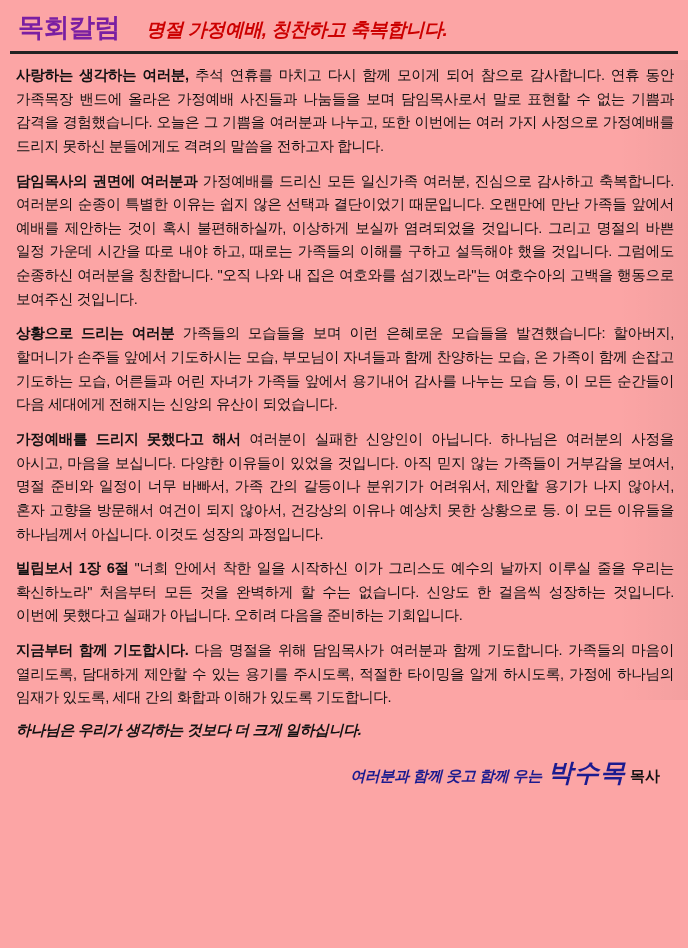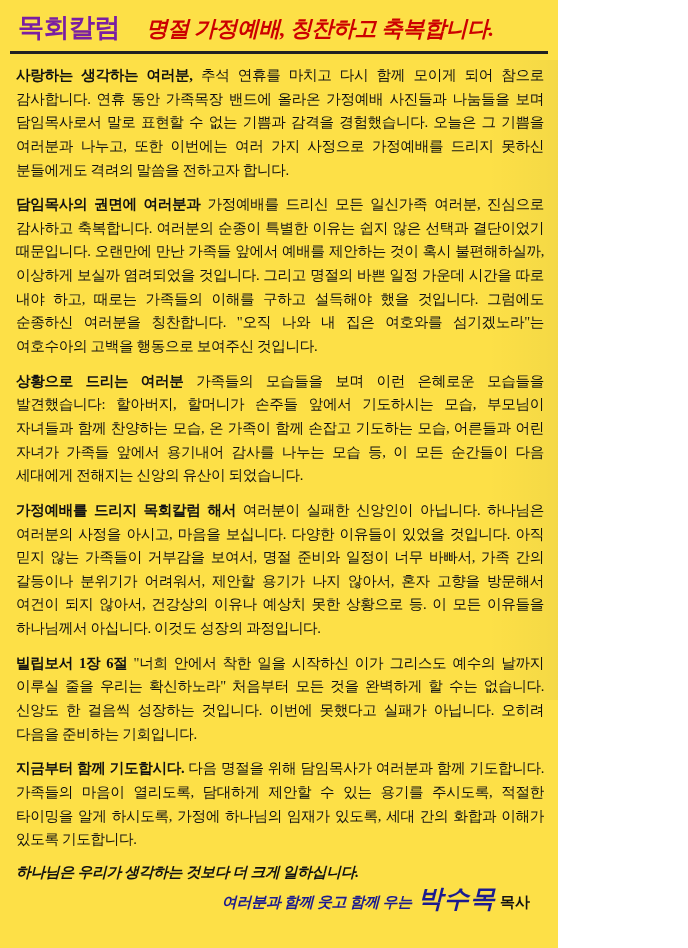--- a/index.html
+++ b/index.html
@@ -9,25 +9,24 @@
   body {
     width: 688px;
     height: 948px;
     background: #ffffff;
     font-family: "Liberation Sans", "DejaVu Sans", sans-serif;
     overflow: hidden;
     position: relative;
   }
   .page {
     position: relative;
-    width: 558px;
+    width: 688px;
     height: 948px;
     box-sizing: border-box;
-    background: #fde047;
-    font-family: Liberation Serif, serif;
+    background: #fca5a5;
   }
   
   .scan-band {
     position: absolute;
     top: 60px;
     right: 0;
     width: 70px;
     height: 640px;
     background: linear-gradient(to right, rgba(0,0,0,0.0), rgba(0,0,0,0.035));
     pointer-events: none;
@@ -40,21 +39,21 @@
     white-space: nowrap;
   }
   .header-kicker {
     color: #7a1fa2;
     font-size: 26px;
     font-weight: bold;
     letter-spacing: -0.5px;
   }
   .header-title {
     color: #cc0000;
-    font-size: 22px;
+    font-size: 19px;
     font-weight: bold;
     letter-spacing: -0.5px;
     font-style: italic;
   }
   .rule {
     height: 3px;
     background: #222;
     margin: 2px 10px 0 10px;
   }
   .body-area {
@@ -77,20 +76,21 @@
   }
   .closing-italic {
     font-style: italic;
     font-weight: bold;
     font-size: 14.8px;
     color: #111;
     margin: 8px 0 0 0;
     letter-spacing: -0.3px;
   }
   .signature {
+    margin-top: 16px;
     text-align: right;
     padding-right: 14px;
     white-space: nowrap;
   }
   .sig-lead {
     font-style: italic;
     font-weight: bold;
     font-size: 15px;
     color: #1b1b8f;
     letter-spacing: -0.3px;
@@ -132,21 +132,21 @@
 
     <p class="para">
       <span class="lead">담임목사의 권면에 여러분과</span><span> 가정예배를 드리신 모든 일신가족 여러분, 진심으로 감사하고 축복합니다. 여러분의 순종이 특별한 이유는 쉽지 않은 선택과 결단이었기 때문입니다. 오랜만에 만난 가족들 앞에서 예배를 제안하는 것이 혹시 불편해하실까, 이상하게 보실까 염려되었을 것입니다. 그리고 명절의 바쁜 일정 가운데 시간을 따로 내야 하고, 때로는 가족들의 이해를 구하고 설득해야 했을 것입니다. 그럼에도 순종하신 여러분을 칭찬합니다. "오직 나와 내 집은 여호와를 섬기겠노라"는 여호수아의 고백을 행동으로 보여주신 것입니다.</span>
     </p>
 
     <p class="para">
       <span class="lead">상황으로 드리는 여러분</span><span> 가족들의 모습들을 보며 이런 은혜로운 모습들을 발견했습니다: 할아버지, 할머니가 손주들 앞에서 기도하시는 모습, 부모님이 자녀들과 함께 찬양하는 모습, 온 가족이 함께 손잡고 기도하는 모습, 어른들과 어린 자녀가 가족들 앞에서 용기내어 감사를 나누는 모습 등, 이 모든 순간들이 다음 세대에게 전해지는 신앙의 유산이 되었습니다.</span>
     </p>
 
     <p class="para">
-      <span class="lead">가정예배를 드리지 목회칼럼 해서</span><span> 여러분이 실패한 신앙인이 아닙니다. 하나님은 여러분의 사정을 아시고, 마음을 보십니다. 다양한 이유들이 있었을 것입니다. 아직 믿지 않는 가족들이 거부감을 보여서, 명절 준비와 일정이 너무 바빠서, 가족 간의 갈등이나 분위기가 어려워서, 제안할 용기가 나지 않아서,  혼자 고향을 방문해서 여건이 되지 않아서, 건강상의 이유나 예상치 못한 상황으로 등. 이 모든 이유들을 하나님께서 아십니다. 이것도 성장의 과정입니다.</span>
+      <span class="lead">가정예배를 드리지 못했다고 해서</span><span> 여러분이 실패한 신앙인이 아닙니다. 하나님은 여러분의 사정을 아시고, 마음을 보십니다. 다양한 이유들이 있었을 것입니다. 아직 믿지 않는 가족들이 거부감을 보여서, 명절 준비와 일정이 너무 바빠서, 가족 간의 갈등이나 분위기가 어려워서, 제안할 용기가 나지 않아서,  혼자 고향을 방문해서 여건이 되지 않아서, 건강상의 이유나 예상치 못한 상황으로 등. 이 모든 이유들을 하나님께서 아십니다. 이것도 성장의 과정입니다.</span>
     </p>
 
     <p class="para">
       <span class="lead">빌립보서 1장 6절</span><span class="quote"> "너희 안에서 착한 일을 시작하신 이가 그리스도 예수의 날까지 이루실 줄을 우리는 확신하노라" 처음부터 모든 것을 완벽하게 할 수는 없습니다. 신앙도 한 걸음씩 성장하는 것입니다. 이번에 못했다고 실패가 아닙니다.  오히려 다음을 준비하는 기회입니다.</span>
     </p>
 
     <p class="para">
       <span class="lead">지금부터 함께 기도합시다.</span><span> 다음 명절을 위해 담임목사가 여러분과 함께 기도합니다. 가족들의 마음이 열리도록, 담대하게 제안할 수 있는 용기를 주시도록, 적절한 타이밍을 알게 하시도록, 가정에 하나님의 임재가 있도록, 세대 간의 화합과 이해가 있도록 기도합니다.</span>
     </p>
 

